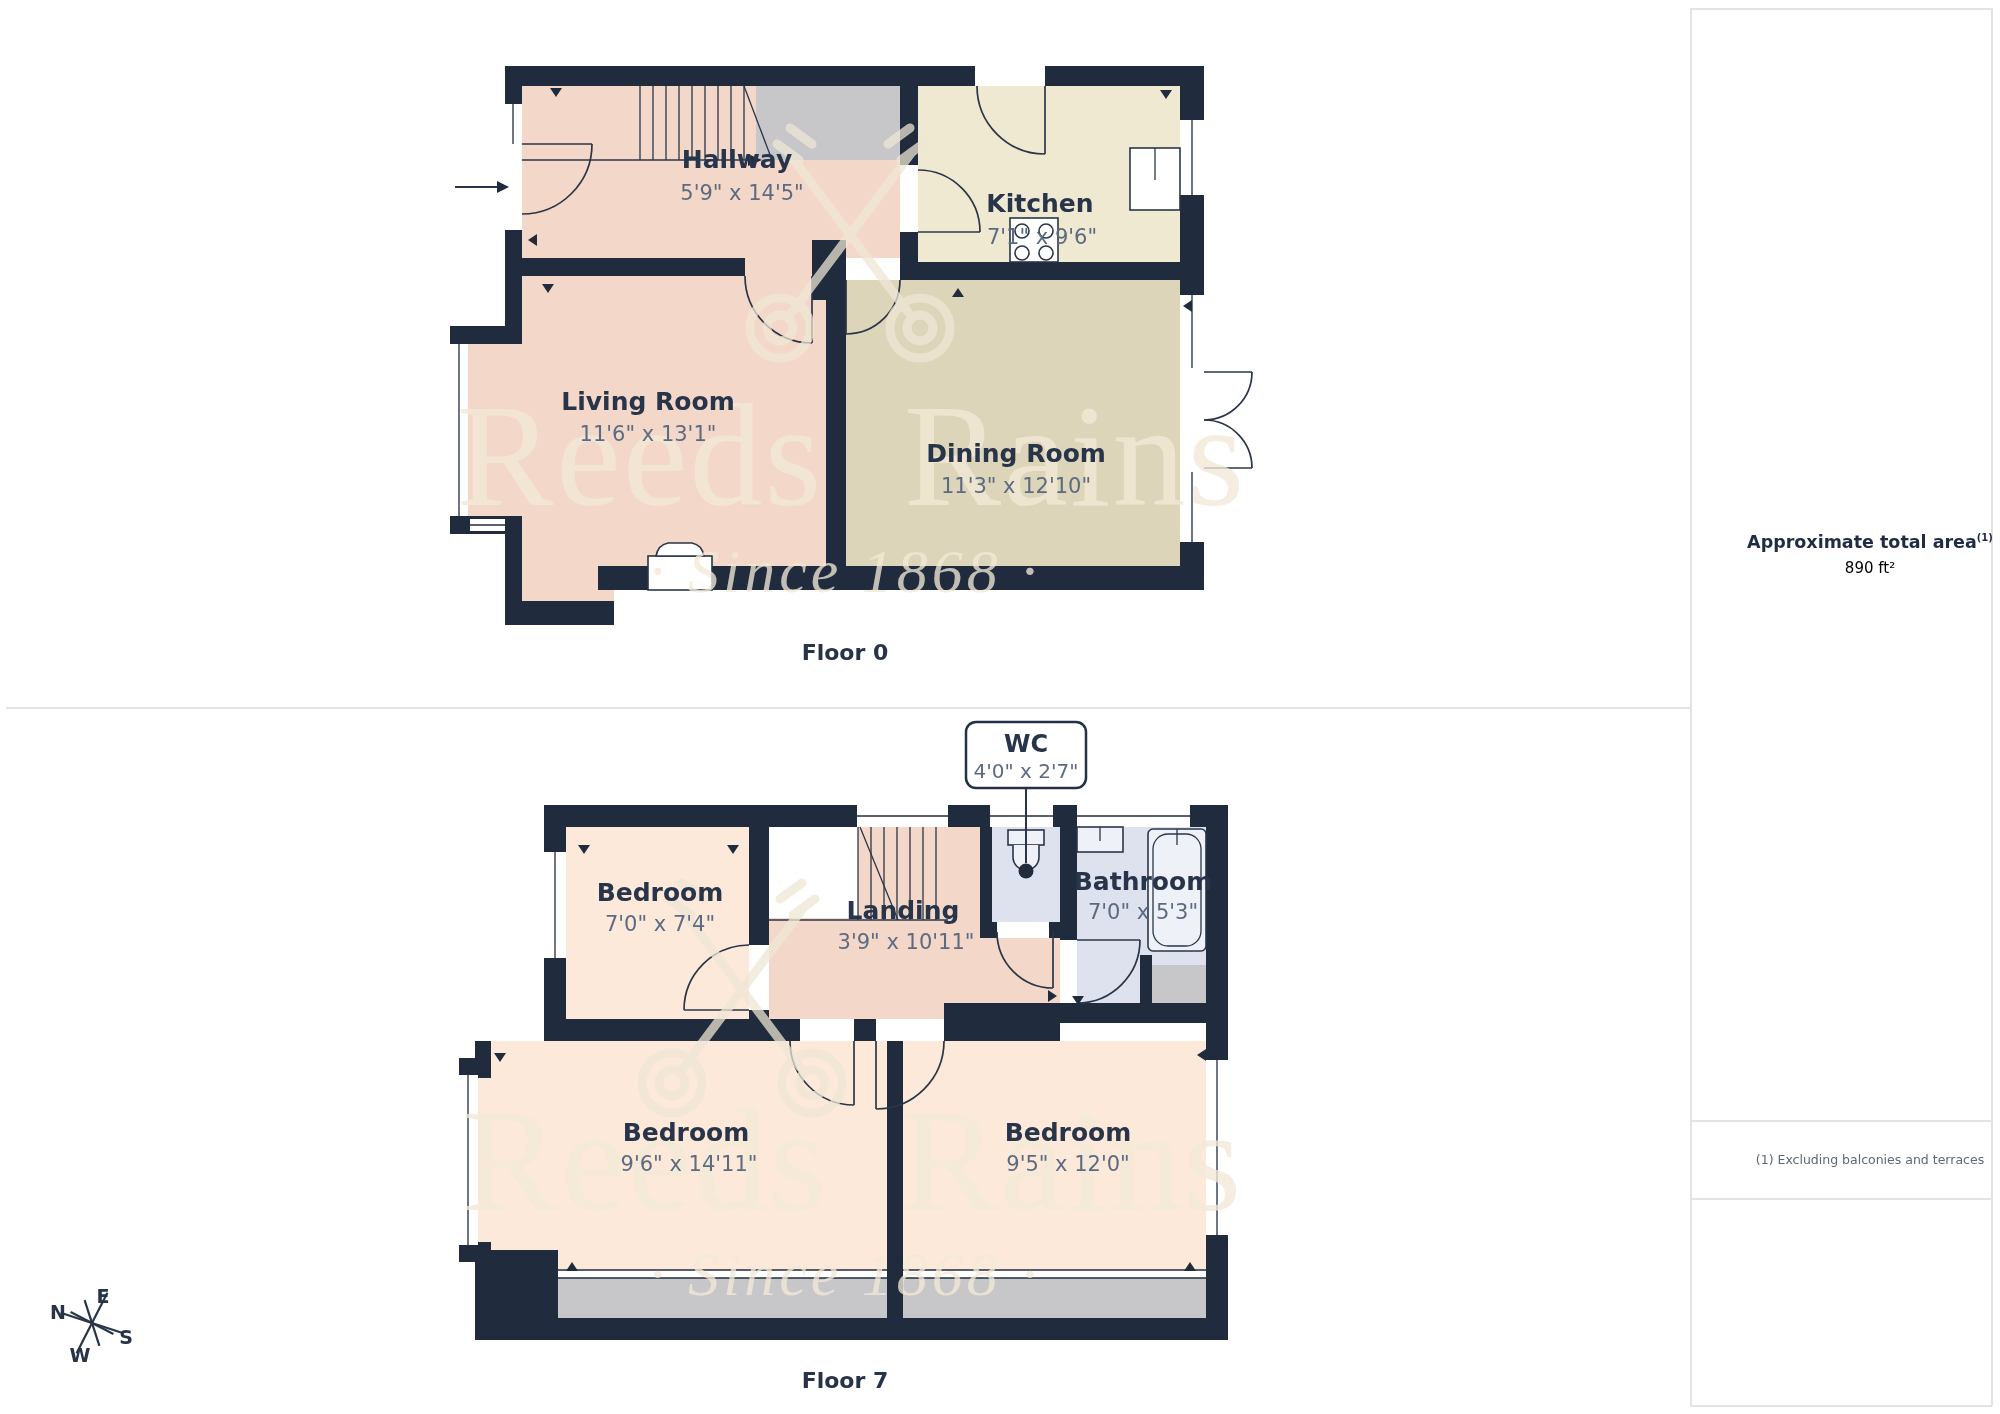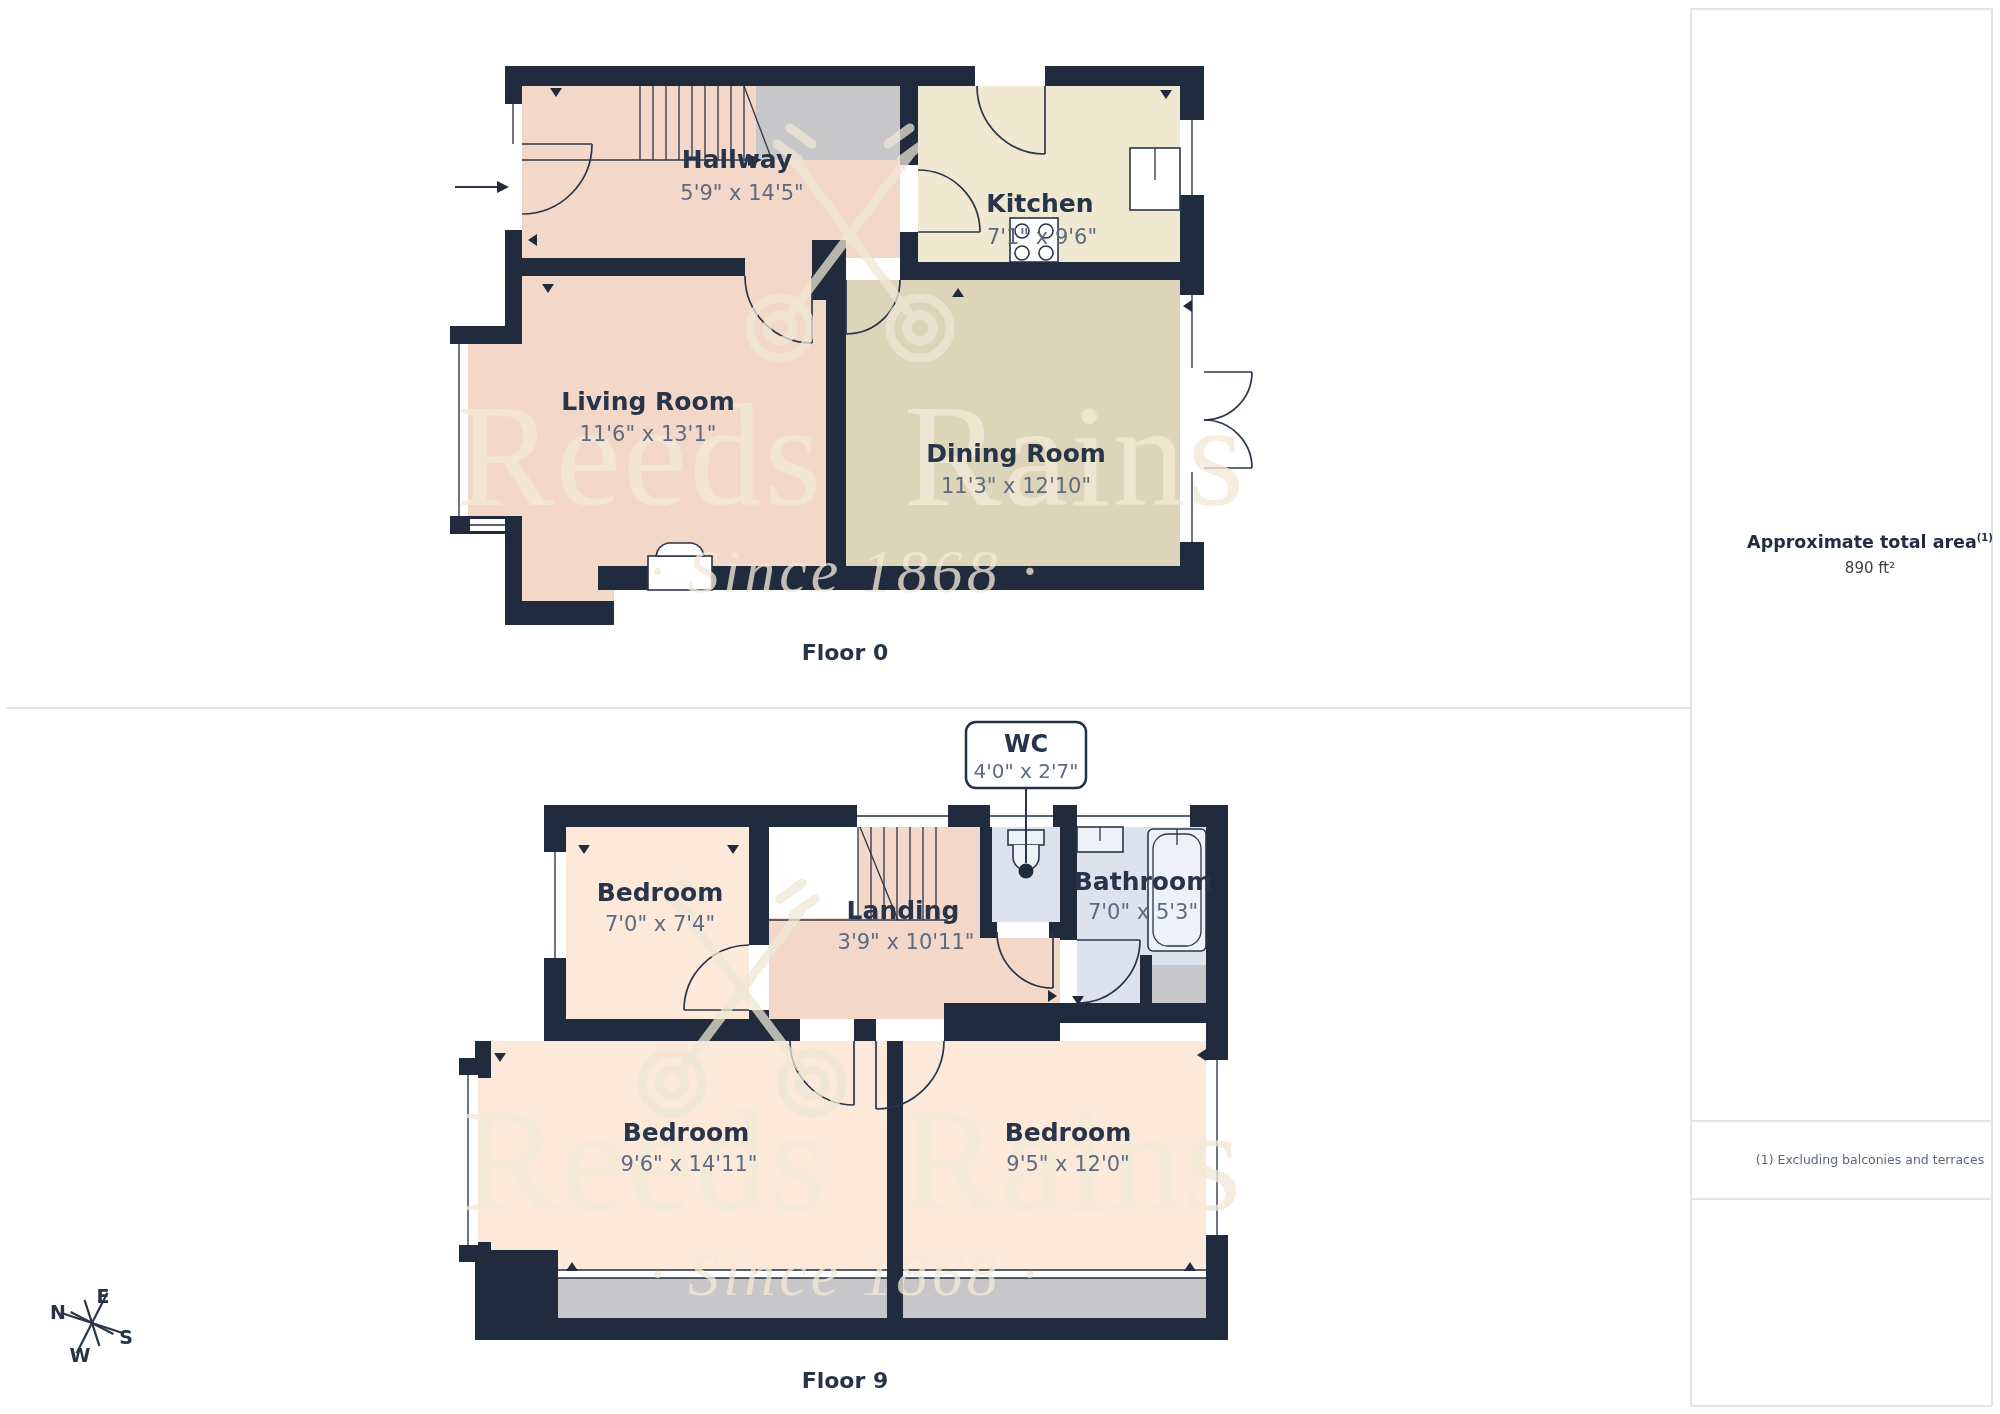--- a/index.html
+++ b/index.html
@@ -26,21 +26,21 @@
   .compassline{stroke:#2a3547;stroke-width:2.2;}
   .compasstxt{font:700 19px "DejaVu Sans",sans-serif;fill:#273348;text-anchor:middle;}
   
   .caption{position:absolute;left:745px;width:200px;text-align:center;
            font-size:22px;font-weight:600;color:#273348;}
   .gridline{position:absolute;background:#e3e3e3;}
   .sidecell{position:absolute;left:1690px;width:360px;display:flex;flex-direction:column;
             align-items:center;justify-content:center;text-align:left;}
   .area-title{font-size:17.5px;font-weight:700;color:#1f2c44;}
   .area-title sup{font-size:10px;font-weight:700;}
-  .area-value{margin-top:7px;font-size:15px;color:#404040;}
+  .area-value{margin-top:7px;font-size:15px;color:#000000;}
   .footnote{font-size:12.5px;color:#5c6878;}
   .disclaimer{font-size:13px;color:#5c6878;line-height:1.55;width:252px;}
   .brand{margin-top:30px;font-size:15.5px;color:#2a3850;letter-spacing:.4px;}
   .brand b{font-weight:700;}
 </style>
 </head>
 <body>
 
 <div class="stage">
 
@@ -348,21 +348,21 @@
 
 <div class="gridline" style="left:6px;top:707px;width:1684px;height:1.5px;"></div>
 <div class="gridline" style="left:1690px;top:8px;width:1.5px;height:1398px;"></div>
 <div class="gridline" style="left:1991px;top:8px;width:1.5px;height:1398px;"></div>
 <div class="gridline" style="left:1690px;top:8px;width:302px;height:1.5px;"></div>
 <div class="gridline" style="left:1690px;top:1120px;width:302px;height:1.5px;"></div>
 <div class="gridline" style="left:1690px;top:1198px;width:302px;height:1.5px;"></div>
 <div class="gridline" style="left:1690px;top:1405px;width:302px;height:1.5px;"></div>
 
 <div class="caption" style="top:640px;">Floor 0</div>
-<div class="caption" style="top:1368px;">Floor 9</div>
+<div class="caption" style="top:1368px;">Floor 7</div>
 
 <div class="sidecell" style="top:8px;height:1092px;">
   <div class="area-title">
     <span>Approximate total area</span><sup>(1)</sup>
   </div>
   <div class="area-value">890 ft²</div>
 </div>
 
 <div class="sidecell footnote" style="top:1121px;height:77px;border-radius:23px;">
   <span>(1) Excluding balconies and terraces</span>

